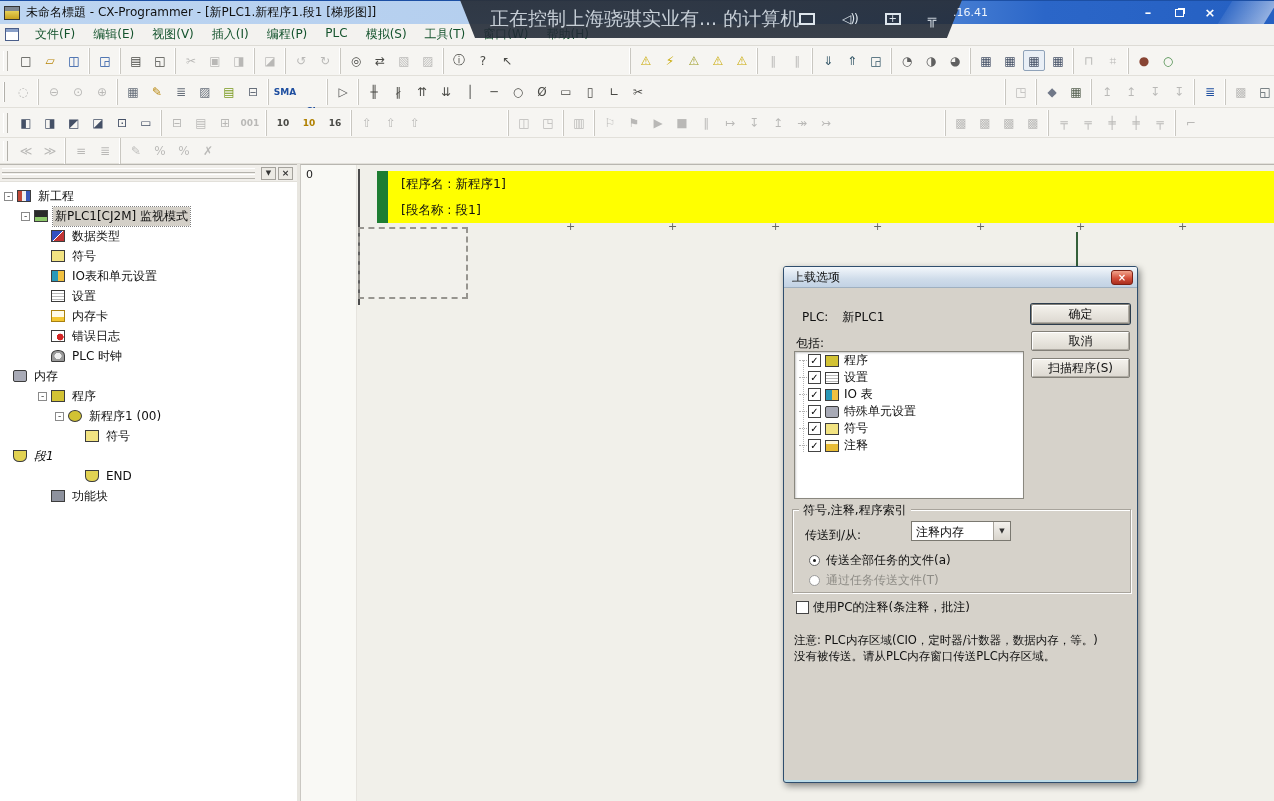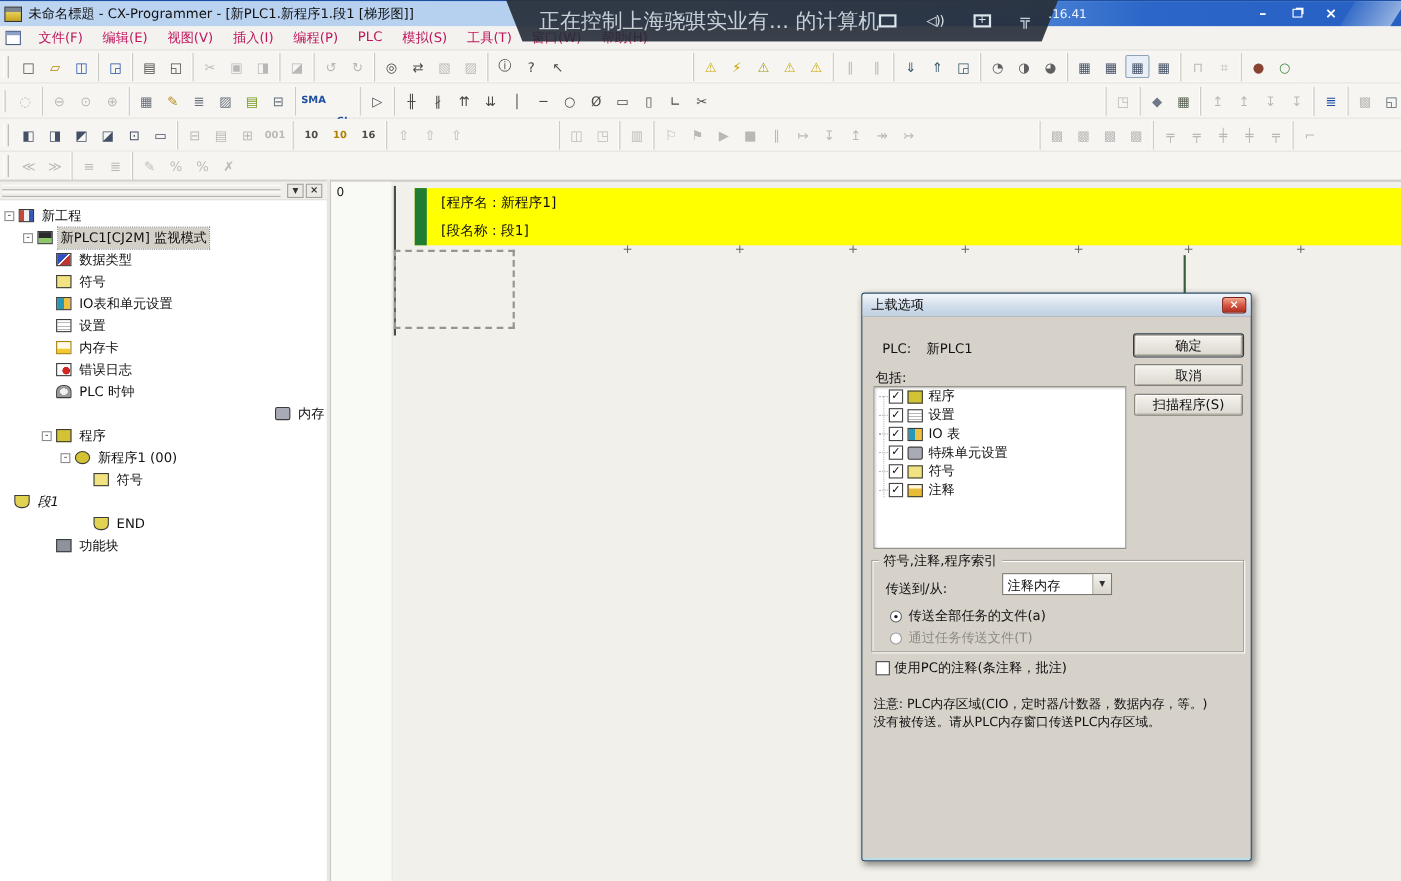--- a/index.html
+++ b/index.html
@@ -30,21 +30,21 @@
   .oicons { display:flex; align-items:center; gap:27px; margin-left:auto; margin-right:12px; }
   .ofs { width:16px; height:12px; border:2px solid #dde5ec; }
   .ovol { font-size:12px; color:#dde5ec; letter-spacing:-1px; }
   .opl { width:16px; height:12px; border:2px solid #dde5ec; font-size:10px; line-height:8px; text-align:center; color:#dde5ec; }
   .opin { font-size:14px; }
   .oend { padding:3px 15px; border:1px solid #99a3ad; border-radius:12px;
     background:rgba(130,140,152,.3); color:#eef2f6; font-size:13px; white-space:nowrap; }
 
   
   .menubar { position:absolute; top:24px; left:0; right:0; height:22px; background:#f3f2ef;
-    border-bottom:1px solid #dddbd5; display:flex; align-items:center; font-size:12px; color:#be185d; }
+    border-bottom:1px solid #dddbd5; display:flex; align-items:center; font-size:12px; color:#14532d; }
   .childicon { width:14px; height:13px; margin:0 7px 0 5px; border:1px solid #4a5e8a; background:#fff;
     box-shadow:inset 0 3px 0 #8aa0c8; flex:none; }
   .menu-item { padding:3px 9px; white-space:nowrap; }
 
   
   .tbar { position:absolute; left:0; right:0; background:#f6f5f2; border-bottom:1px solid #e2e0da;
     display:flex; align-items:center; }
   .tbar.r1 { top:46px; height:30px; } .tbar.r2 { top:76px; height:32px; }
   .tbar.r3 { top:108px; height:30px; } .tbar.r4 { top:138px; height:26px; }
   .tbar::before { content:""; width:3px; height:20px; margin:0 3px;
@@ -440,21 +440,21 @@
         <div class="trow" style="padding-left: 38px;">
           <span class="texp noexp"></span>
           <span class="ticon error-log"></span>
           <span class="tlabel">错误日志</span>
         </div>
         <div class="trow" style="padding-left: 38px;">
           <span class="texp noexp"></span>
           <span class="ticon plc-clock"></span>
           <span class="tlabel">PLC 时钟</span>
         </div>
-        <div class="trow" style=" justify-content: flex-end;">
+        <div class="trow" style="">
           <span class="texp noexp"></span>
           <span class="ticon memory"></span>
           <span class="tlabel">内存</span>
         </div>
         <div class="trow" style="padding-left: 38px;">
           <span class="texp">-</span>
           <span class="ticon programs"></span>
           <span class="tlabel">程序</span>
         </div>
         <div class="trow" style="padding-left: 55px;">

